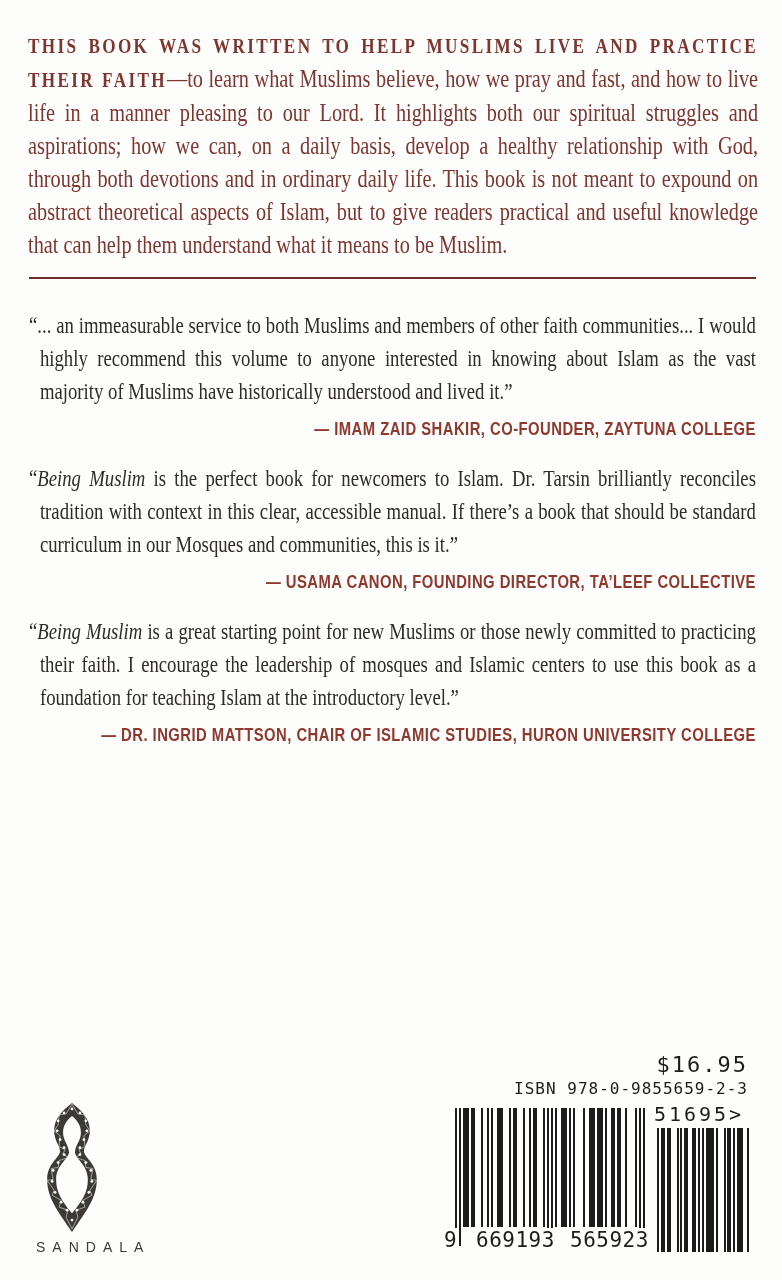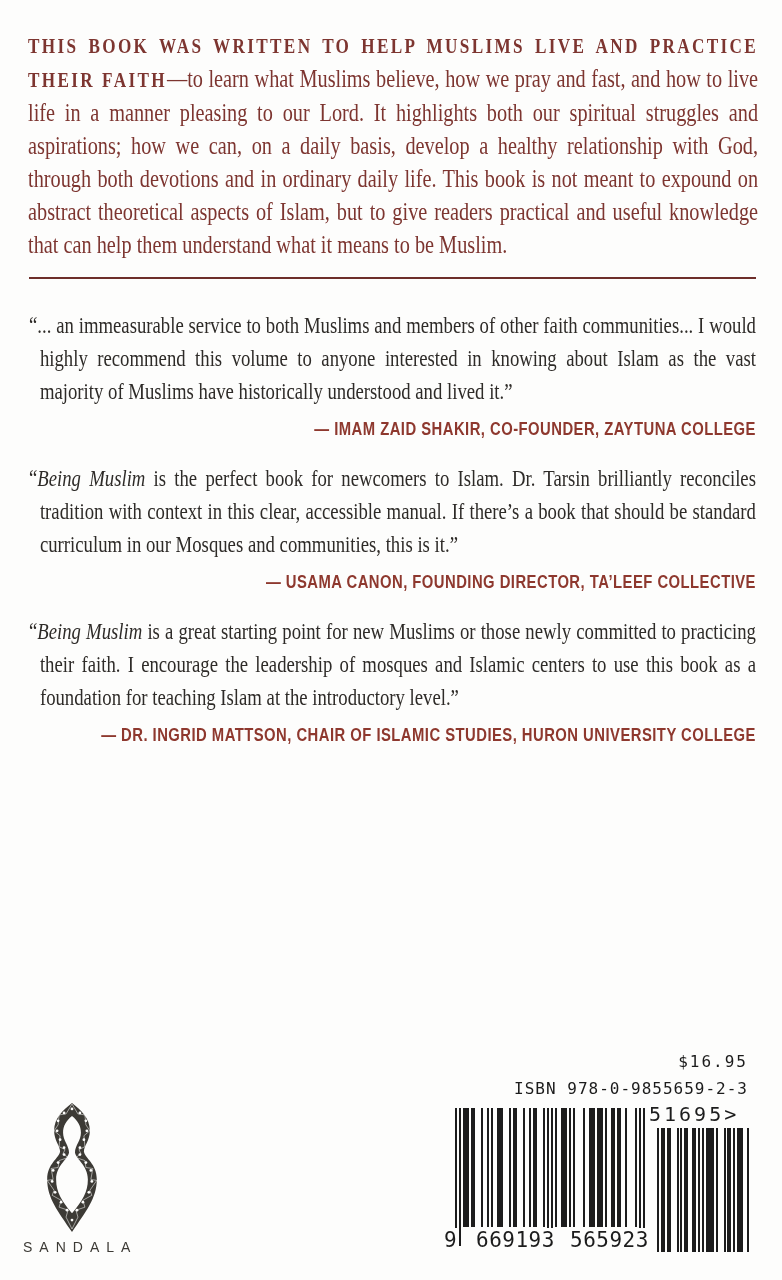--- a/index.html
+++ b/index.html
@@ -41,31 +41,31 @@
     width:932px;margin-top:10px;text-align:right;
     font-family:"Liberation Sans",sans-serif;font-weight:bold;
     font-size:19px;letter-spacing:0.6px;color:var(--accent-red);
     white-space:nowrap;
   }
   
   .brand{position:absolute;left:16px;top:1102px;width:112px;text-align:center}
   .brand svg{display:block;margin:0 auto}
   .brand-name{
     margin-top:6px;font-family:"Liberation Sans",sans-serif;font-size:14px;
-    letter-spacing:7px;text-indent:7px;color:var(--logo);
+    letter-spacing:7px;text-indent:7px;color:var(--logo);margin-left:13px;
   }
   
   .bc{
     position:absolute;left:437px;top:1052px;width:315px;height:215px;
     font-family:"DejaVu Sans Mono",monospace;color:var(--bar);
   }
-  .bc-price{position:absolute;top:0;right:4px;font-size:16px;letter-spacing:2px}
+  .bc-price{position:absolute;top:0;right:4px;font-size:22px;letter-spacing:2px}
   .bc-isbn{position:absolute;top:27px;right:4px;font-size:16px;letter-spacing:1px;white-space:nowrap}
   .bc-ean{position:absolute;left:18px;top:56px;width:190px;height:138px}
-  .bc-addon-num{position:absolute;left:212px;top:50px;width:100px;text-align:left;font-size:20px;letter-spacing:3px}
+  .bc-addon-num{position:absolute;left:212px;top:50px;width:100px;text-align:center;font-size:20px;letter-spacing:3px}
   .bc-addon{position:absolute;left:218px;top:76px;width:94px;height:124px}
   .bc-ean rect,.bc-addon rect{fill:var(--bar)}
   .bc-digits{position:absolute;left:12px;top:176px;height:26px;font-size:21px;letter-spacing:0.5px}
   .bc-digits span{position:absolute;top:0;background:var(--paper);padding:0 1px;white-space:nowrap}
   .dg-lead{left:-6px}
   .dg-left{left:26px}
   .dg-right{left:120px}
 </style>
 </head>
 <body>

